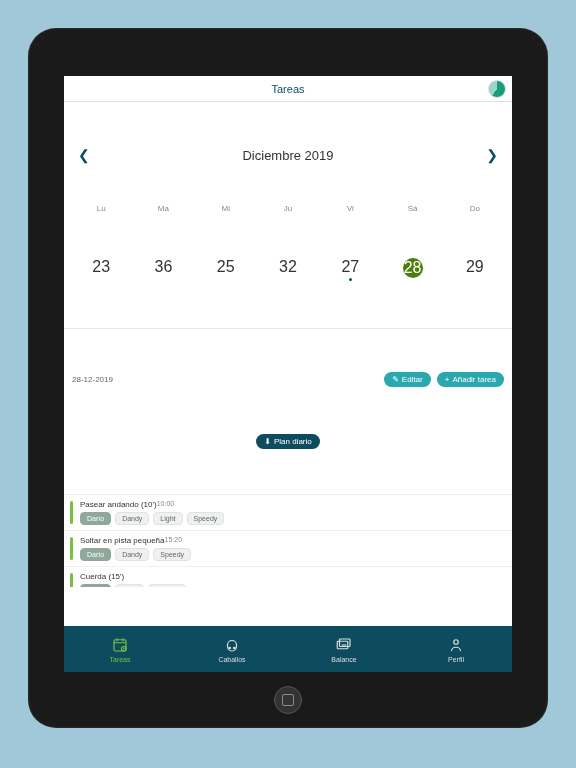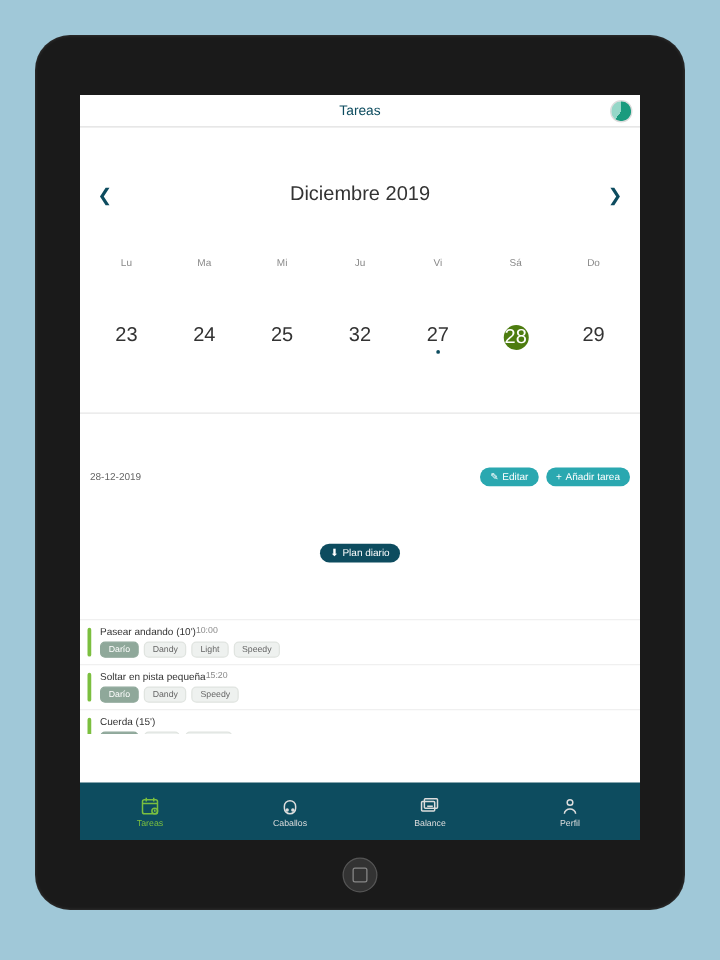--- a/index.html
+++ b/index.html
@@ -74,21 +74,21 @@
   justify-content: space-between;
   padding: 6px 14px 2px;
 }
 .calendar-nav .chev {
   color: #0d4c5f;
   font-size: 14px;
   cursor: pointer;
   user-select: none;
 }
 .calendar-nav .month {
-  font-size: 16px;
+  font-size: 13px;
   color: #333;
 }
 .week {
   display: grid;
   grid-template-columns: repeat(7, 1fr);
   text-align: center;
   padding: 0 6px;
 }
 .week .dayhead {
   font-size: 8px;
@@ -216,21 +216,21 @@
         <div class="dayhead">Lu</div>
         <div class="dayhead">Ma</div>
         <div class="dayhead">Mi</div>
         <div class="dayhead">Ju</div>
         <div class="dayhead">Vi</div>
         <div class="dayhead">Sá</div>
         <div class="dayhead">Do</div>
       </div>
     <div class="week" id="week-nums">
         <div class="daynum"><span class="num">23</span></div>
-        <div class="daynum"><span class="num">24</span></div>
+        <div class="daynum"><span class="num">36</span></div>
         <div class="daynum"><span class="num">25</span></div>
         <div class="daynum"><span class="num">32</span></div>
         <div class="daynum"><span class="num">27</span><span class="dot"></span></div>
         <div class="daynum selected"><span class="num">28</span></div>
         <div class="daynum"><span class="num">29</span></div>
       </div>
     <div class="divider"></div>
 
     <div class="daterow">
       <div class="datelabel">28-12-2019</div>

